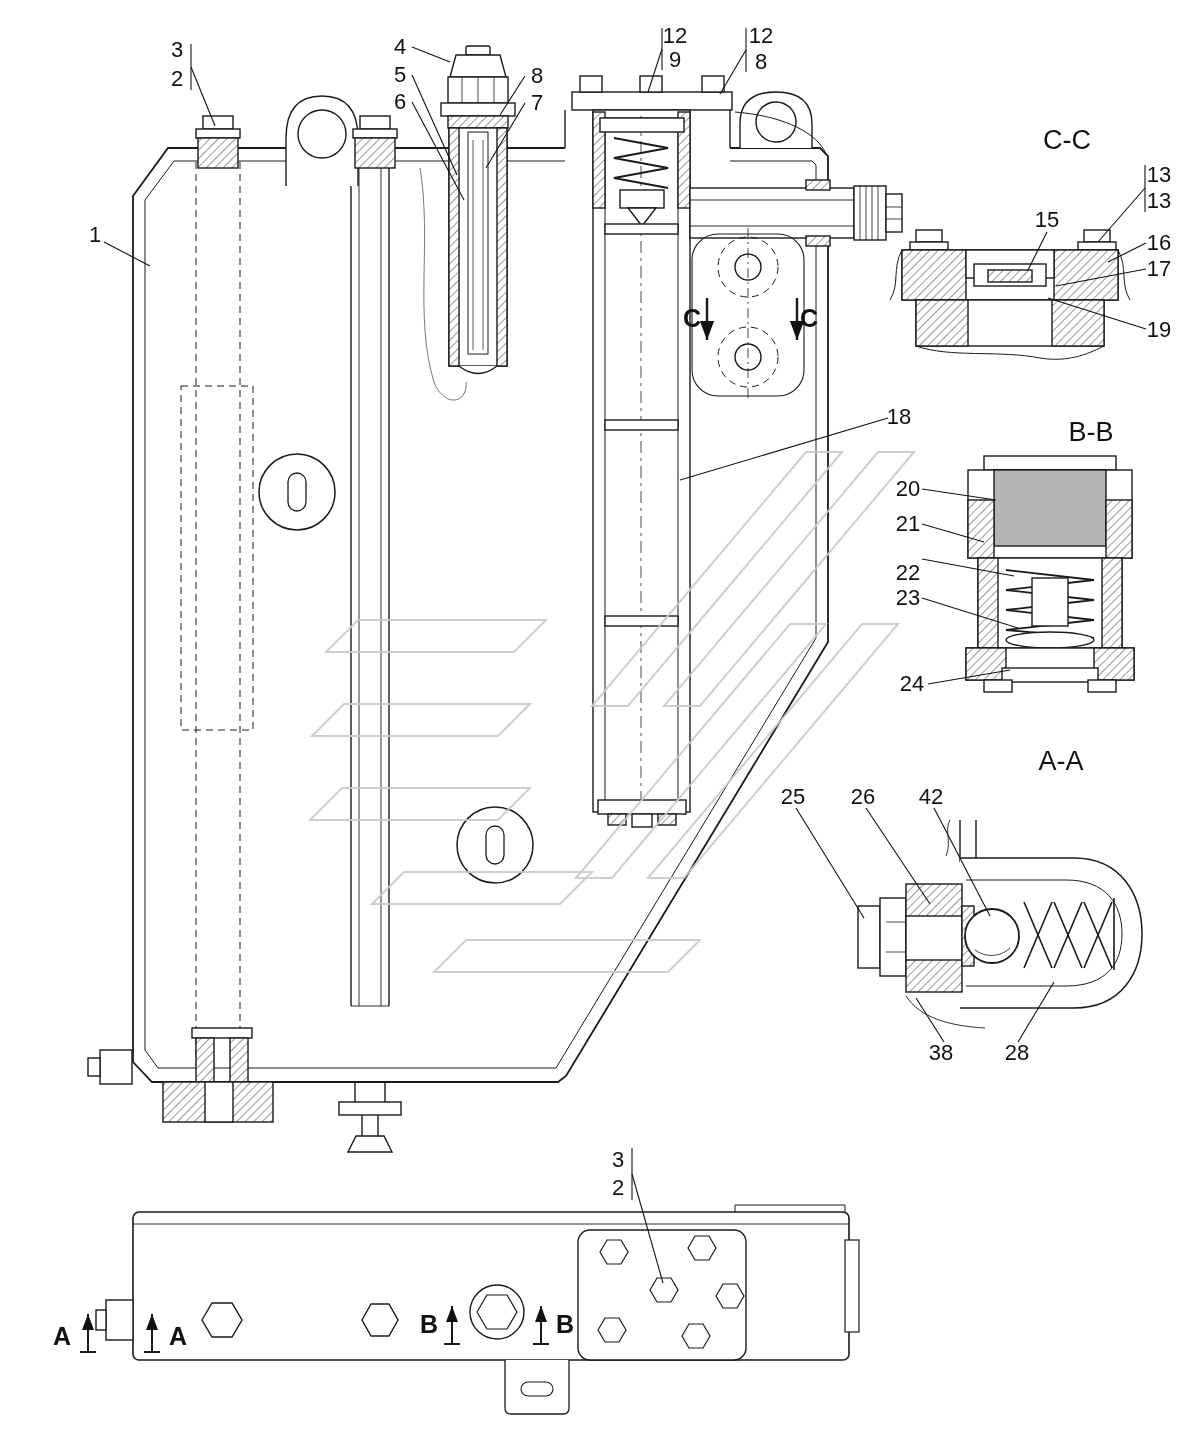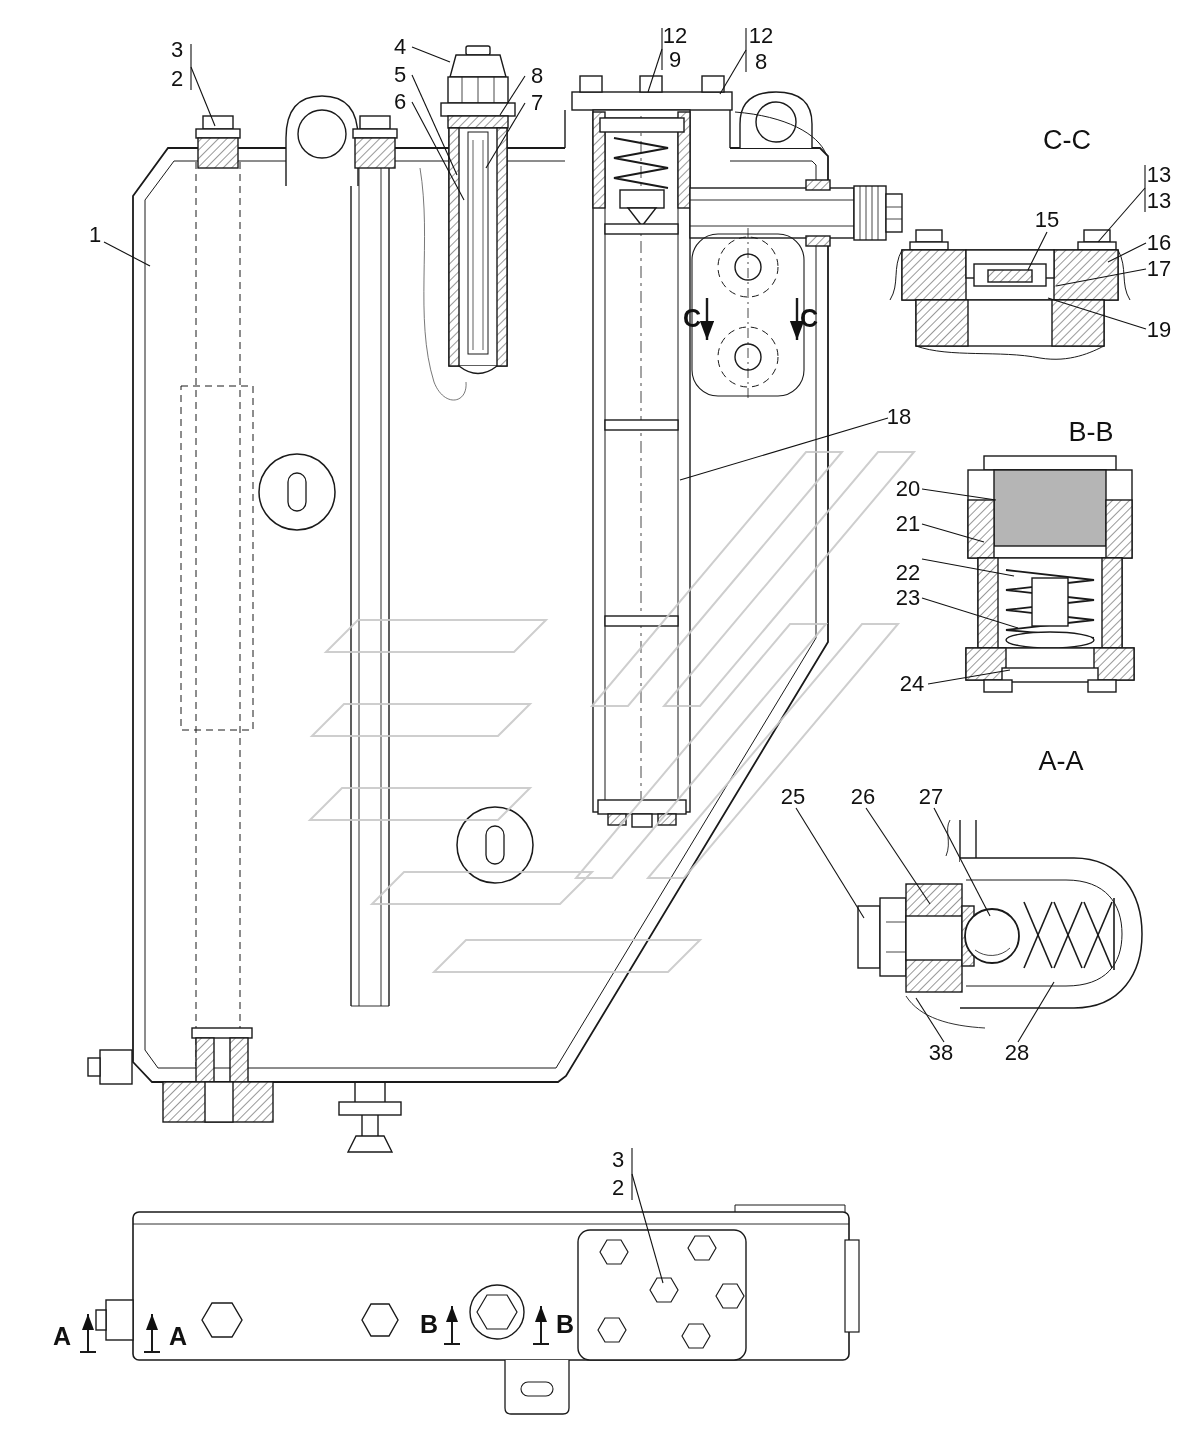--- a/index.html
+++ b/index.html
@@ -305,21 +305,21 @@
 <div class="lbl" style="left:1159px;top:269px">17</div>
 <div class="lbl" style="left:1159px;top:330px">19</div>
 <div class="lbl" style="left:899px;top:417px">18</div>
 <div class="lbl" style="left:908px;top:489px">20</div>
 <div class="lbl" style="left:908px;top:524px">21</div>
 <div class="lbl" style="left:908px;top:573px">22</div>
 <div class="lbl" style="left:908px;top:598px">23</div>
 <div class="lbl" style="left:912px;top:684px">24</div>
 <div class="lbl" style="left:793px;top:797px">25</div>
 <div class="lbl" style="left:863px;top:797px">26</div>
-<div class="lbl" style="left:931px;top:797px">27</div>
+<div class="lbl" style="left:931px;top:797px">42</div>
 <div class="lbl" style="left:941px;top:1053px">38</div>
 <div class="lbl" style="left:1017px;top:1053px">28</div>
 <div class="lbl" style="left:618px;top:1160px">3</div>
 <div class="lbl" style="left:618px;top:1188px">2</div>
 
 <div class="lbl-sec" style="left:1022px;top:140px">C-C</div>
 <div class="lbl-sec" style="left:1046px;top:432px">B-B</div>
 <div class="lbl-sec" style="left:1016px;top:761px">A-A</div>
 
 <div class="lbl-cut" style="left:692px;top:318px">C</div>

